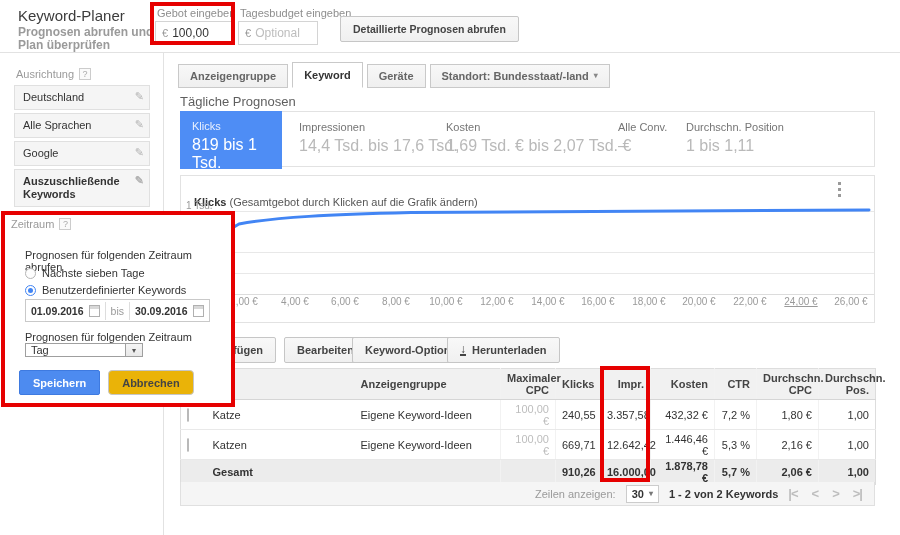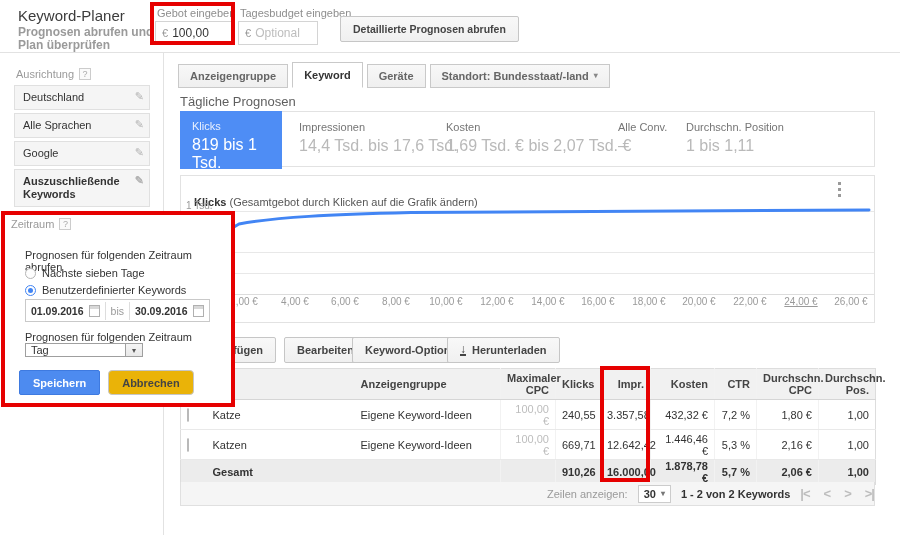--- a/index.html
+++ b/index.html
@@ -90,21 +90,21 @@
   .kw-table { position:absolute; left:180px; top:368px; width:695px; border-collapse:collapse; table-layout:fixed; background:#fff; border:1px solid #ddd; }
   .kw-table th { background:#f1f1f1; font-weight:bold; color:#444; font-size:11px; padding:3px 6px; border-bottom:1px solid #d6d6d6; line-height:12px; height:30px; }
   .kw-table td { padding:0 6px; height:30px; border-bottom:1px solid #e9e9e9; font-size:11px; color:#333; }
   .kw-table .num { text-align:right; border-left:1px solid #f2f2f2; }
   .kw-table th.num { text-align:right; }
   .kw-table .dim { color:#bdbdbd; }
   .kw-table tr.total td { background:#ececec; font-weight:bold; height:24px; border-bottom:1px solid #ddd; }
   .cb { width:12px; height:12px; border:1px solid #b9b9b9; background:#fdfdfd; border-radius:1px; margin:0 auto; cursor:pointer; }
 
   
-  .pager-strip { position:absolute; left:180px; top:482px; width:695px; height:24px; background:#f5f5f5; border:1px solid #e0e0e0; border-top:none; display:flex; align-items:center; justify-content:flex-end; gap:10px; padding-right:0; }
+  .pager-strip { position:absolute; left:180px; top:482px; width:695px; height:24px; background:#f5f5f5; border:1px solid #e0e0e0; border-top:none; display:flex; align-items:center; justify-content:flex-end; gap:10px; padding-right:12px; }
   .pager-strip .plabel { color:#9a9a9a; }
   .mini-select { height:18px; background:#fff; border:1px solid #ccc; display:inline-flex; align-items:center; gap:5px; padding:0 5px; font-weight:bold; color:#333; cursor:pointer; }
   .mini-select .caret { font-size:8px; color:#777; }
   .range-text { font-weight:bold; color:#333; }
   .pager-icons { display:flex; gap:14px; color:#bdbdbd; font-size:13px; font-weight:bold; letter-spacing:-1px; }
   .pager-icons span { cursor:pointer; }
 </style>
 </head>
 <body>
 

